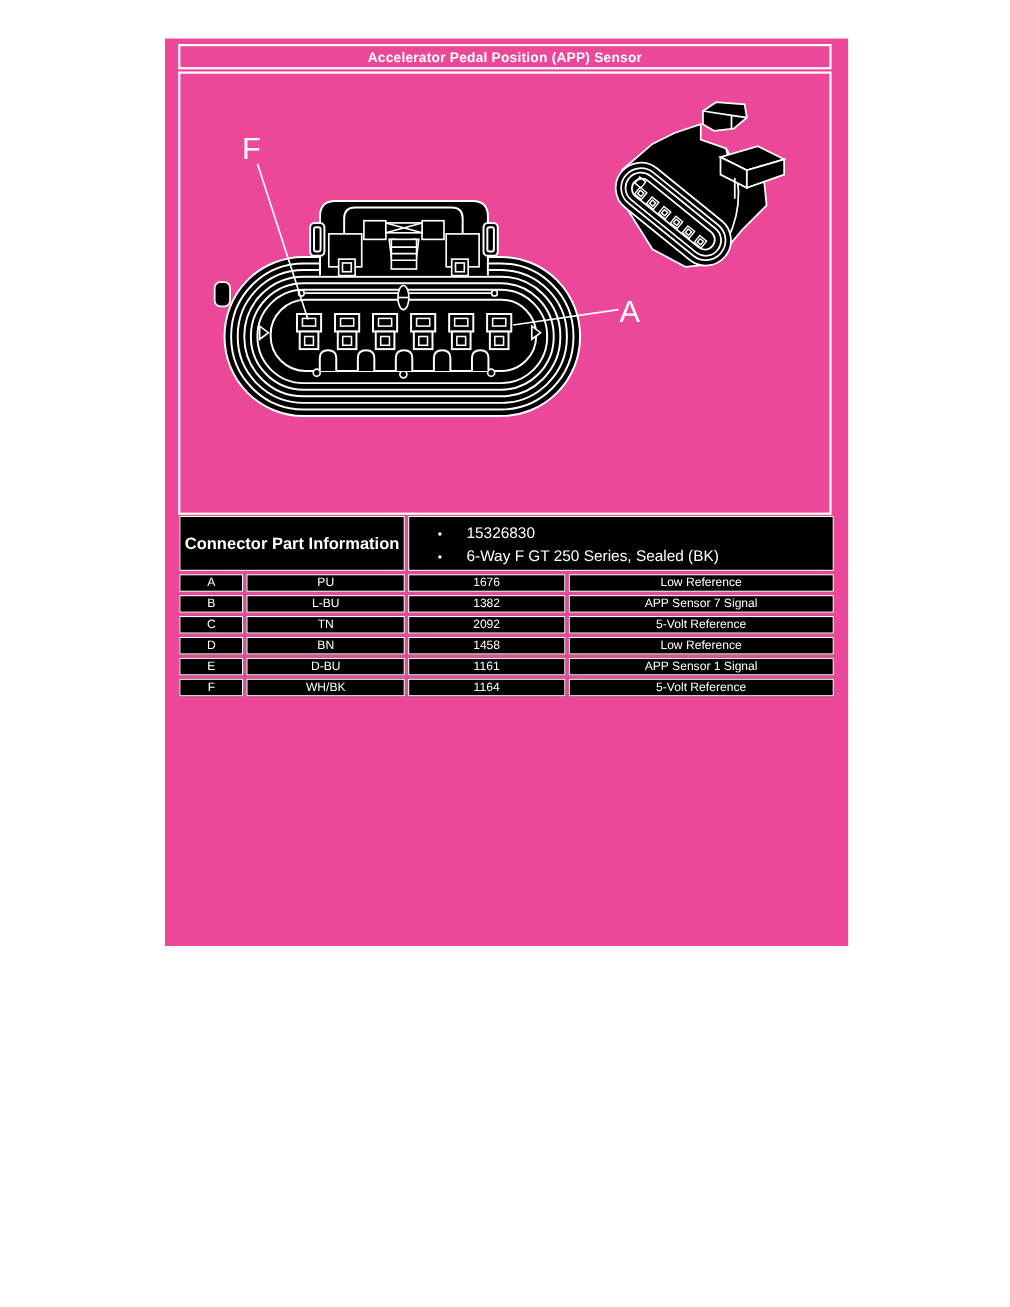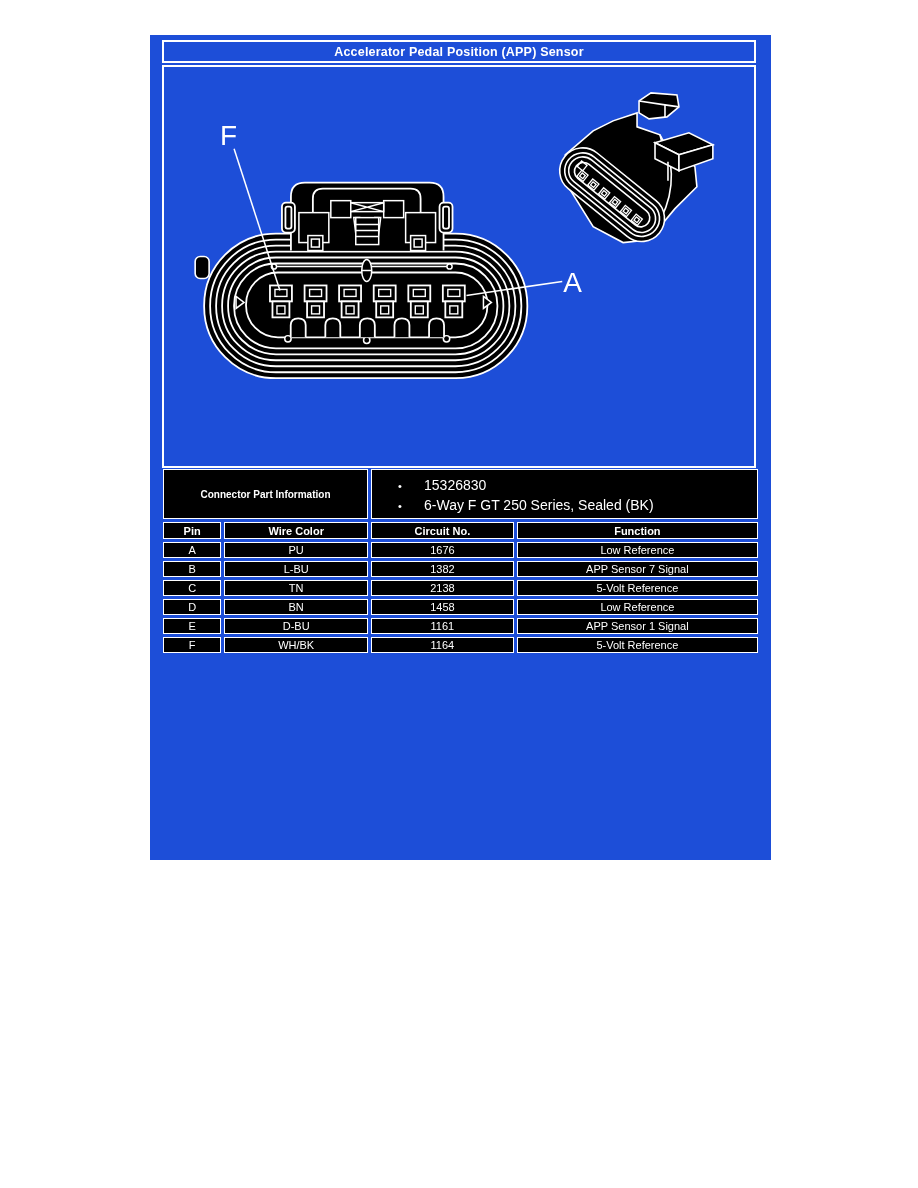--- a/index.html
+++ b/index.html
@@ -2,21 +2,21 @@
 <html><head>
 <meta charset="utf-8">
 <style>
   html,body{margin:0;padding:0;}
   body{
     width:918px;height:1188px;position:relative;background:#ffffff;
     font-family:"Liberation Sans", sans-serif;overflow:hidden;
   }
   .panel{
     position:absolute;left:150px;top:35px;width:621px;height:825px;
-    background:#1d4ed8;color:#ffffff;
+    background:#ec4899;color:#ffffff;
   }
   .title-box{
     position:absolute;left:12px;top:5px;width:590px;height:19px;
     border:2px solid #ffffff;display:flex;align-items:center;justify-content:center;
     font-size:12.5px;font-weight:bold;letter-spacing:0.2px;
   }
   .diagram-box{
     position:absolute;left:12px;top:30px;width:590px;height:399px;
     border:2px solid #ffffff;
   }
@@ -27,21 +27,21 @@
   table.conn{
     border-collapse:separate;border-spacing:3px;table-layout:fixed;
     width:601px;color:#ffffff;font-size:11px;
   }
   table.conn td{
     border:1.5px solid #ffffff;background:#000000;overflow:hidden;
     padding:0;vertical-align:middle;
   }
   td.c{text-align:center;}
   td.info-label{
-    height:48px;font-weight:bold;font-size:10px;text-align:center;
+    height:48px;font-weight:bold;font-size:15px;text-align:center;
   }
   td.info-list{height:48px;vertical-align:top;}
   .bullet-row{display:flex;align-items:baseline;line-height:19px;padding-left:26px;}
   .bullet-row .bullet{width:26px;font-size:11px;}
   .bullet-row .btxt{font-size:14px;}
   td.hdr{height:15px;font-weight:bold;text-align:center;font-size:11px;}
   td.cell{height:14px;font-size:11px;}
   td.fn{padding-left:4px;text-align:center;}
 </style>
 </head>
@@ -220,41 +220,35 @@
             <span class="bullet">•</span>
             <span class="btxt">15326830</span>
           </div>
           <div class="bullet-row">
             <span class="bullet">•</span>
             <span class="btxt">6-Way F GT 250 Series, Sealed (BK)</span>
           </div>
         </td>
       </tr>
       <tr>
-        <td class="hdr">Pin</td>
-        <td class="hdr">Wire Color</td>
-        <td class="hdr">Circuit No.</td>
-        <td class="hdr">Function</td>
-      </tr>
-      <tr>
         <td class="cell c">A</td>
         <td class="cell c">PU</td>
         <td class="cell c">1676</td>
         <td class="cell fn">Low Reference</td>
       </tr>
       <tr>
         <td class="cell c">B</td>
         <td class="cell c">L-BU</td>
         <td class="cell c">1382</td>
         <td class="cell fn">APP Sensor 7 Signal</td>
       </tr>
       <tr>
         <td class="cell c">C</td>
         <td class="cell c">TN</td>
-        <td class="cell c">2138</td>
+        <td class="cell c">2092</td>
         <td class="cell fn">5-Volt Reference</td>
       </tr>
       <tr>
         <td class="cell c">D</td>
         <td class="cell c">BN</td>
         <td class="cell c">1458</td>
         <td class="cell fn">Low Reference</td>
       </tr>
       <tr>
         <td class="cell c">E</td>

